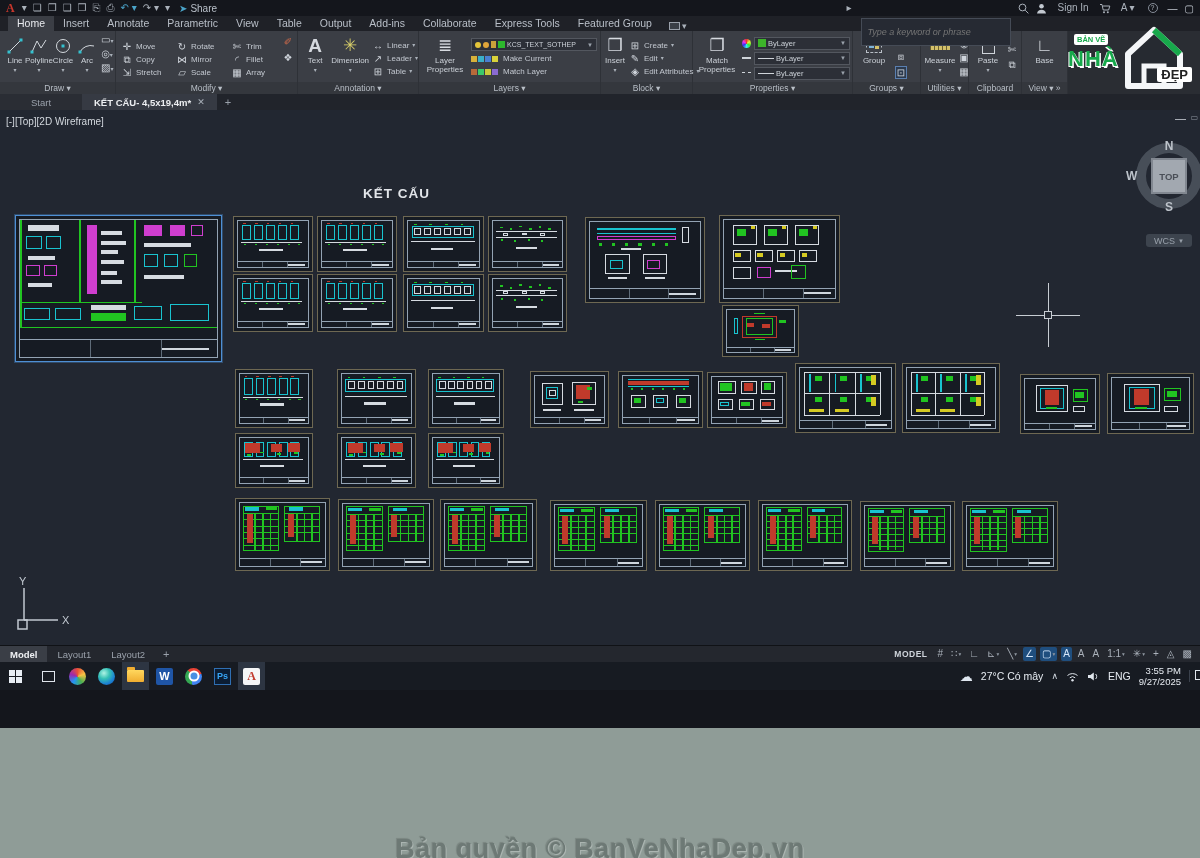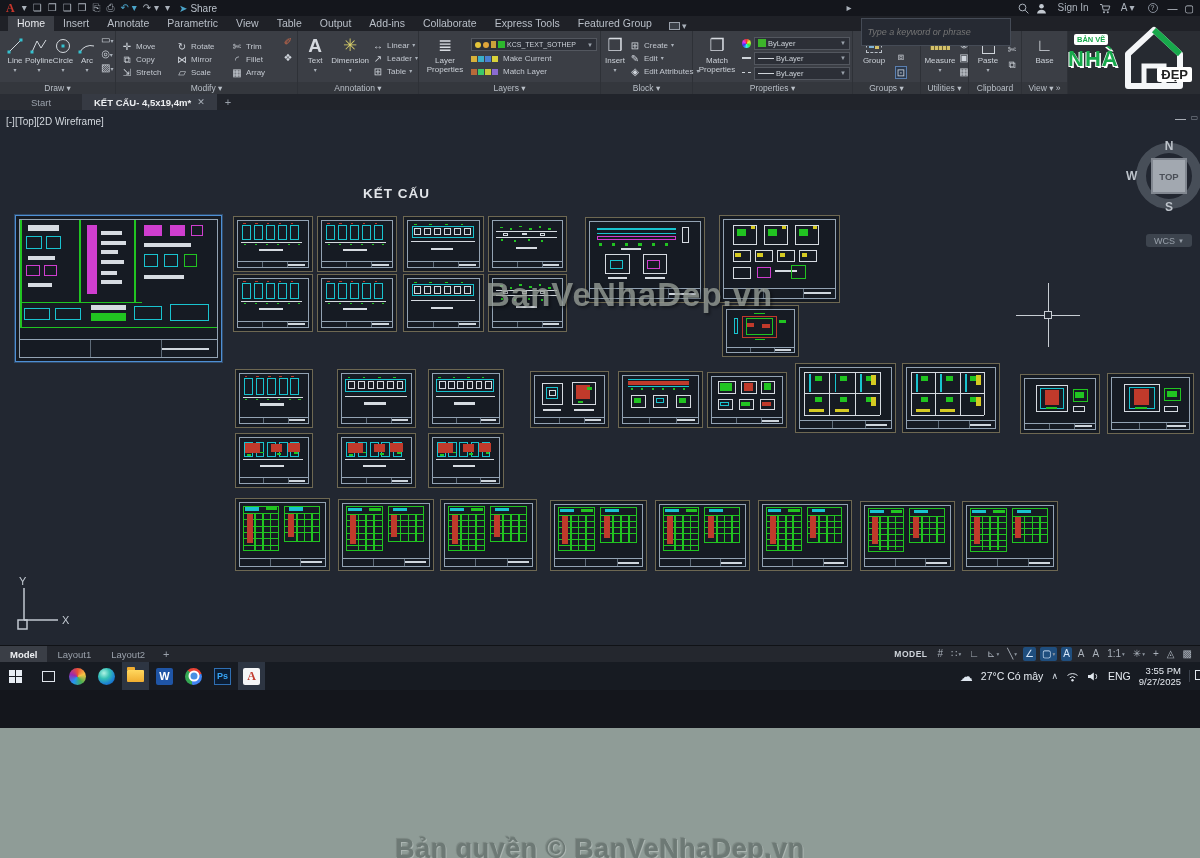--- a/index.html
+++ b/index.html
@@ -1396,21 +1396,20 @@
           <div style="left: 75%; top: 18%; width: 2%; height: 42%; background: rgb(33, 196, 33);"></div>
           <div style="left: 84%; top: 18%; width: 2%; height: 42%; background: rgb(33, 196, 33);"></div>
           <div class="stitle">
             <i></i>
             <i></i>
             <b></b>
           </div>
         </div>
       </div>
     </div>
-  <span id="wm-canvas">BanVeNhaDep.vn</span>
 
   <div id="viewcube">
     <div id="vc-ring"></div>
     <div id="vc-top">TOP</div>
     <span class="vc-l" id="vc-n">N</span>
     <span class="vc-l" id="vc-w">W</span>
     <span class="vc-l" id="vc-s">S</span>
   </div>
   <div id="vc-wcs">
     <span>WCS</span>

